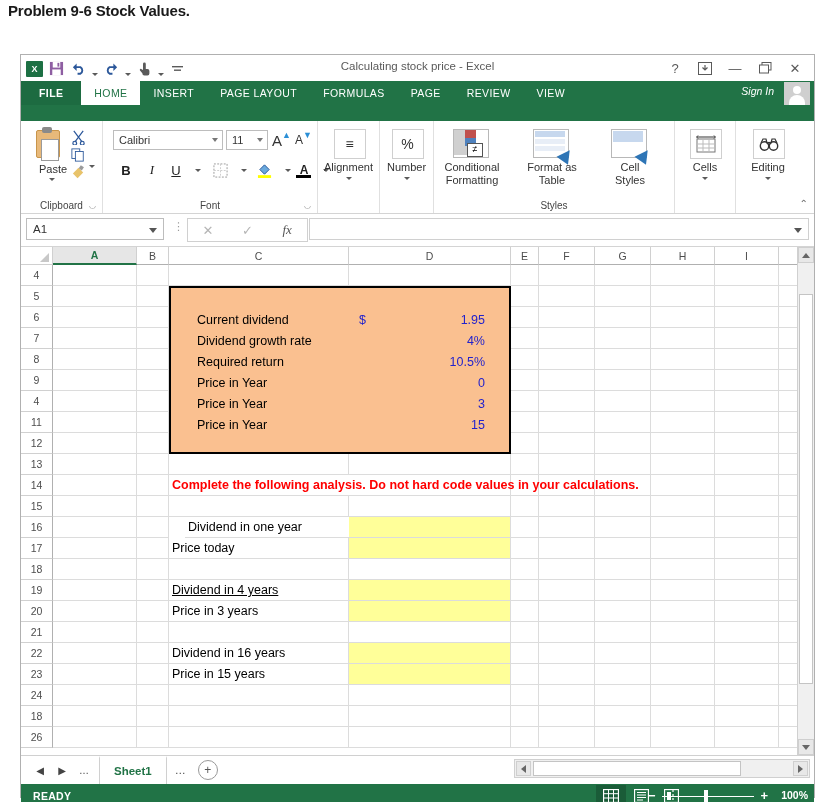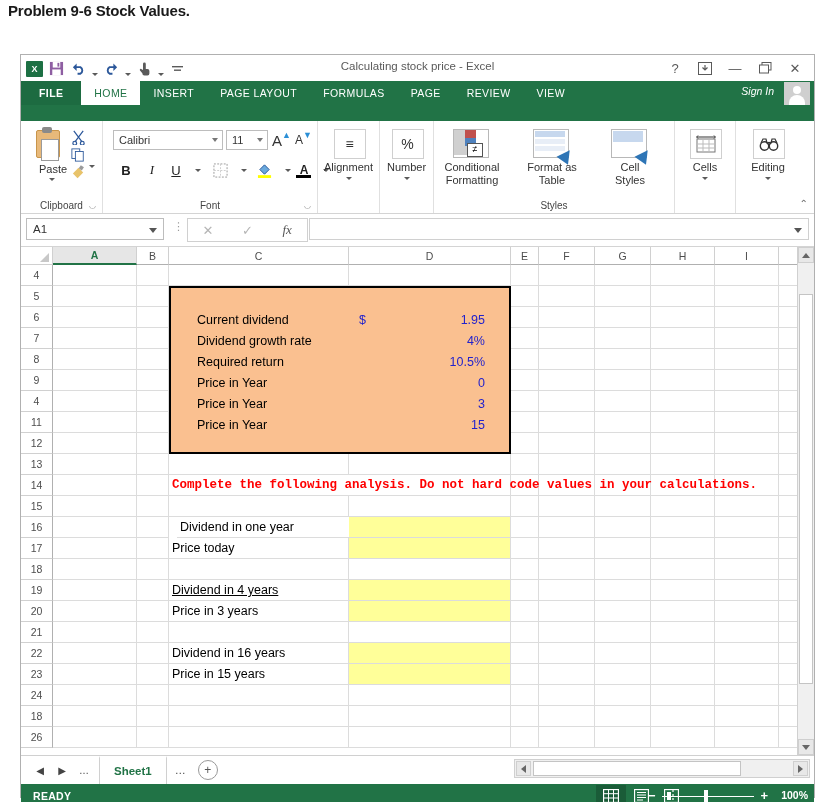--- a/index.html
+++ b/index.html
@@ -640,21 +640,21 @@
           <div class="cell " style="left: 84px; width: 32px;"></div>
           <div class="cell " style="left: 116px; width: 180px;"></div>
           <div class="cell " style="left: 296px; width: 162px;"></div>
           <div class="cell " style="left: 458px; width: 28px;"></div>
           <div class="cell " style="left: 486px; width: 56px;"></div>
           <div class="cell " style="left: 542px; width: 56px;"></div>
           <div class="cell " style="left: 598px; width: 64px;"></div>
           <div class="cell " style="left: 662px; width: 64px;"></div>
           <div class="cell " style="left: 726px; width: 64px;"></div>
         </div>
-        <div class="grid-row" style="top: 210px; font-family: Liberation Mono, monospace;">
+        <div class="grid-row" style="top: 210px;">
           <div class="cell " style="left: 0px; width: 84px;"></div>
           <div class="cell " style="left: 84px; width: 32px;"></div>
           <div class="cell red" style="left: 116px; width: 640px; overflow: visible; z-index: 3; border-right: none;">Complete the following analysis. Do not hard code values in your calculations.</div>
           <div class="cell " style="left: 296px; width: 162px;"></div>
           <div class="cell " style="left: 458px; width: 28px;"></div>
           <div class="cell " style="left: 486px; width: 56px;"></div>
           <div class="cell " style="left: 542px; width: 56px;"></div>
           <div class="cell " style="left: 598px; width: 64px;"></div>
           <div class="cell " style="left: 662px; width: 64px;"></div>
           <div class="cell " style="left: 726px; width: 64px;"></div>
@@ -667,21 +667,21 @@
           <div class="cell " style="left: 458px; width: 28px;"></div>
           <div class="cell " style="left: 486px; width: 56px;"></div>
           <div class="cell " style="left: 542px; width: 56px;"></div>
           <div class="cell " style="left: 598px; width: 64px;"></div>
           <div class="cell " style="left: 662px; width: 64px;"></div>
           <div class="cell " style="left: 726px; width: 64px;"></div>
         </div>
         <div class="grid-row" style="top: 252px;">
           <div class="cell " style="left: 0px; width: 84px;"></div>
           <div class="cell " style="left: 84px; width: 32px;"></div>
-          <div class="cell " style="left: 124px; width: 180px;">Dividend in one year</div>
+          <div class="cell " style="left: 132px; width: 180px;">Dividend in one year</div>
           <div class="cell yellow" style="left: 296px; width: 162px;"></div>
           <div class="cell " style="left: 458px; width: 28px;"></div>
           <div class="cell " style="left: 486px; width: 56px;"></div>
           <div class="cell " style="left: 542px; width: 56px;"></div>
           <div class="cell " style="left: 598px; width: 64px;"></div>
           <div class="cell " style="left: 662px; width: 64px;"></div>
           <div class="cell " style="left: 726px; width: 64px;"></div>
         </div>
         <div class="grid-row" style="top: 273px;">
           <div class="cell " style="left: 0px; width: 84px;"></div>

